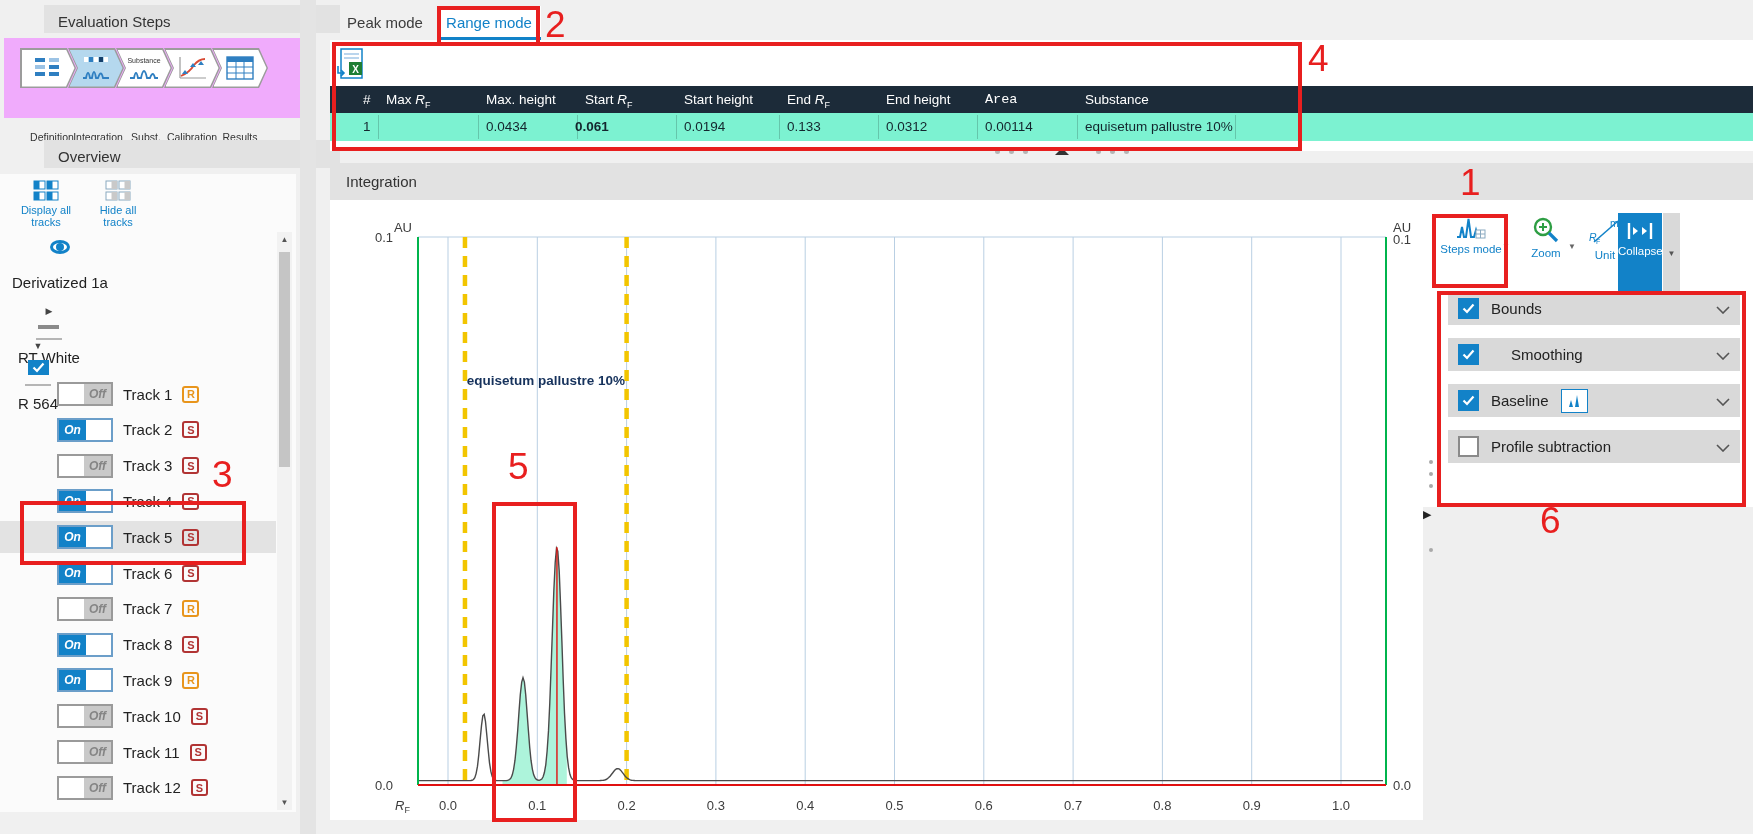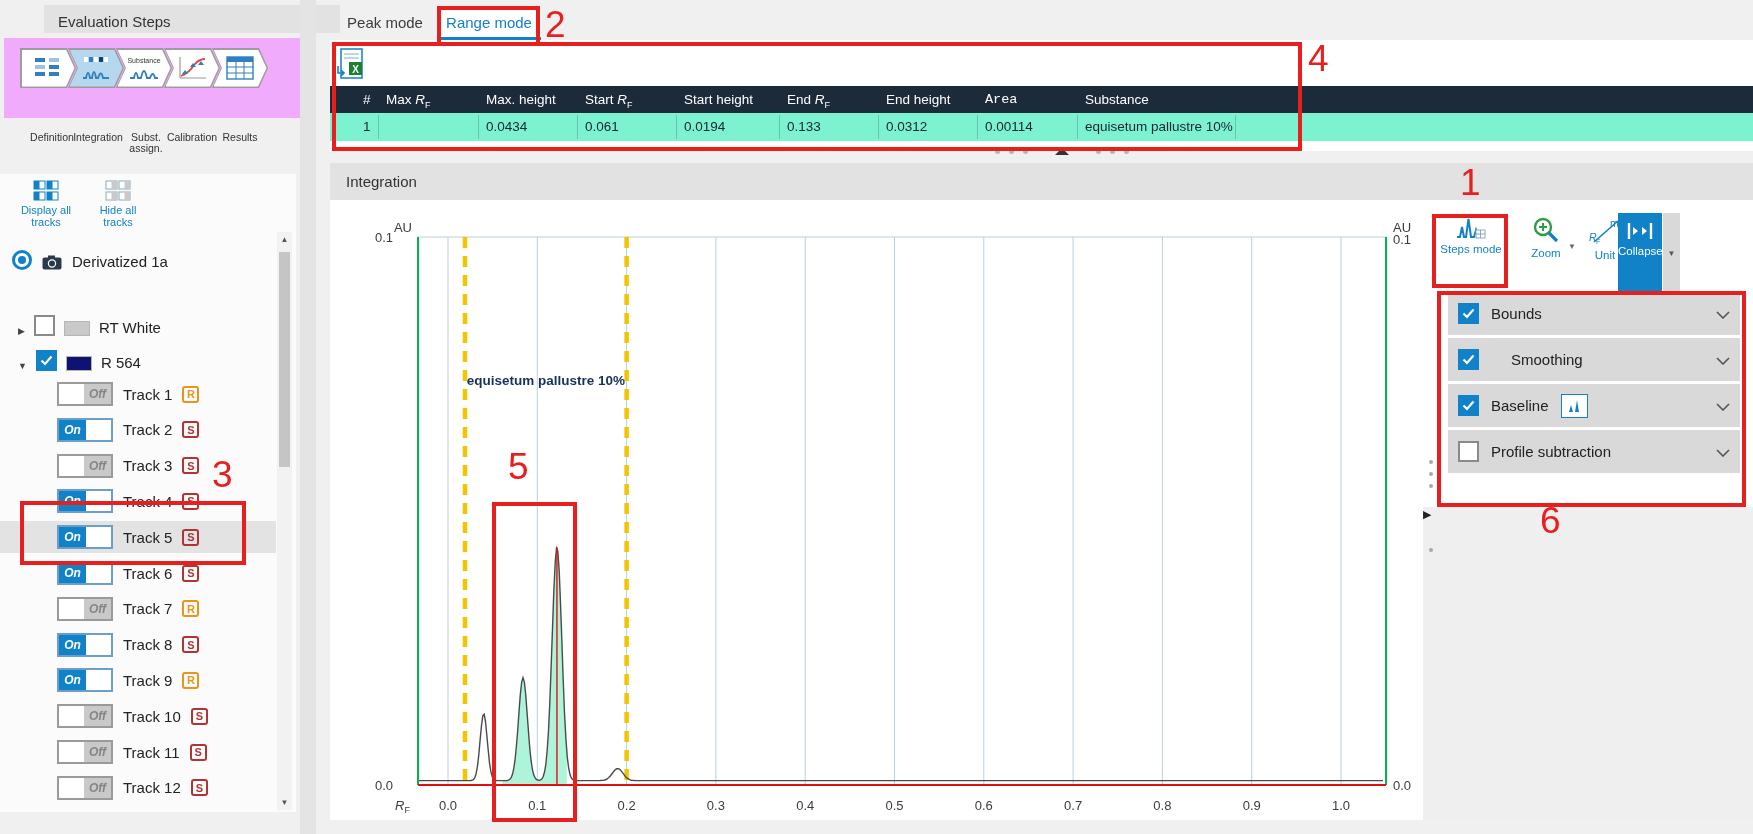--- a/index.html
+++ b/index.html
@@ -20,21 +20,21 @@
   .chev.active .chev-in{background:#b5d8ee;}
   .step-label{position:absolute;top:94px;width:64px;text-align:center;font-size:10.5px;color:#333;line-height:11px;}
   .ov-body{position:absolute;left:0;top:174px;width:296px;height:638px;background:#fbfbfb;}
   .track-btn{position:absolute;top:6px;width:64px;text-align:center;color:#1282c8;font-size:11px;line-height:12px;cursor:pointer;}
   .track-btn svg{display:block;margin:0 auto 3px;}
   .caret{font-size:9px;color:#444;}
   .cb{width:21px;height:21px;border:2px solid #8a8a8a;background:#fff;box-sizing:border-box;
       display:inline-flex;align-items:center;justify-content:center;}
   .cb.checked{background:#1282c8;border-color:#1282c8;}
   .swatch{display:inline-block;width:26px;height:15px;border:1px solid #b5b5b5;box-sizing:border-box;}
-  .tree-row{position:absolute;display:flex;align-items:flex-end;font-size:15px;color:#222;height:30px;}
+  .tree-row{position:absolute;display:flex;align-items:center;font-size:15px;color:#222;height:30px;flex-direction:column;}
   .radio{width:20px;height:20px;border:3px solid #1282c8;border-radius:50%;background:#fff;
          display:inline-flex;align-items:center;justify-content:center;box-sizing:border-box;}
   .radio .dot{width:8px;height:8px;border-radius:50%;background:#1282c8;}
   .track-row{position:absolute;left:0;width:276px;height:32px;display:flex;align-items:center;
              padding-left:57px;box-sizing:border-box;gap:10px;font-size:15px;}
   .track-row.selected{background:#e3e3e3;}
   .tgl{width:56px;height:24px;border:2px solid #9a9a9a;background:#fff;box-sizing:border-box;
        display:flex;font-weight:bold;font-size:12px;flex:0 0 auto;}
   .tgl.on{border-color:#6b9ec9;}
   .tgl .seg{display:flex;align-items:center;justify-content:center;height:100%;box-sizing:border-box;font-style:italic;}
@@ -67,21 +67,21 @@
   .int-header{position:absolute;left:0;top:0;width:1423px;height:37px;background:#e2e2e2;
               font-size:15px;color:#333;line-height:37px;padding-left:16px;box-sizing:border-box;}
   .int-gray{position:absolute;left:1093px;top:344px;width:330px;height:313px;background:#efefef;}
   .tool-btn{position:absolute;top:52px;height:72px;text-align:center;color:#1282c8;font-size:11.5px;
             line-height:12px;cursor:pointer;}
   .tool-btn svg{display:block;margin:2px auto 4px;}
   .tool-btn .dd{position:absolute;right:-2px;top:26px;font-size:8px;color:#666;}
   .tool-btn.blue{background:#1282c8;color:#fff;}
   .dd-strip{position:absolute;top:50px;width:17px;height:82px;background:#d9d9d9;color:#555;
             font-size:8px;text-align:center;line-height:82px;cursor:pointer;}
-  .opt-row{position:absolute;left:1118px;width:292px;height:43px;background:#d9d9d9;display:flex;
+  .opt-row{position:absolute;left:1118px;width:292px;height:33px;background:#d9d9d9;display:flex;
            align-items:center;padding:0 10px;box-sizing:border-box;gap:12px;font-size:15px;color:#222;}
   .opt-row .chev-dn{margin-left:auto;}
   .baseline-ico{width:27px;height:24px;background:#fff;border:1.5px solid #1282c8;display:inline-flex;
                 align-items:center;justify-content:center;box-sizing:border-box;}
   
   .ann-box{position:absolute;border:4px solid #e81f1f;box-sizing:border-box;pointer-events:none;}
   .ann-digit{position:absolute;color:#e02020;font-size:37px;font-weight:500;pointer-events:none;}
 </style>
 </head>
 <body>
@@ -158,20 +158,23 @@
           </div>
         </div>
     </div>
     <span class="step-label" style="left:16px;">Definition</span>
     <span class="step-label" style="left:62px;">Integration</span>
     <span class="step-label" style="left:110px;">Subst. assign.</span>
     <span class="step-label" style="left:156px;">Calibration</span>
     <span class="step-label" style="left:204px;">Results</span>
   </div>
 
+  <div class="panel-header" style="top:140px;">
+    <span>Overview</span>
+  </div>
   <div class="ov-body">
     <div class="track-btn" style="left:14px;">
       <svg width="26" height="21" viewBox="0 0 26 21">
         <g stroke="#1282c8" stroke-width="1" fill="#fff">
           <rect x="1" y="1" width="11" height="8"></rect>
             <rect x="14" y="1" width="11" height="8"></rect>
           <rect x="1" y="12" width="11" height="8"></rect>
             <rect x="14" y="12" width="11" height="8"></rect>
           </g>
         <g fill="#1282c8">
@@ -375,21 +378,21 @@
         <span class="pt-cell" style="left: 354px;">Start height</span>
         <span class="pt-cell" style="left: 457px;">End <span class="rf"><i>R</i><sub>F</sub></span></span>
         <span class="pt-cell" style="left: 556px;">End height</span>
         <span class="pt-cell" style="left: 655px; font-family: Liberation Mono, monospace;">Area</span>
         <span class="pt-cell" style="left: 755px;">Substance</span>
       </div>
     <div class="pt-row" id="peak-table-row">
         <span class="pt-cell" style="left: 33px; line-height: 28px;">1</span>
         <span class="pt-cell" style="left: 56px; line-height: 28px; margin-top: 41px;">0.122</span>
         <span class="pt-cell" style="left: 156px; line-height: 28px;">0.0434</span>
-        <span class="pt-cell" style="left: 255px; line-height: 28px;">0.061</span>
+        <span class="pt-cell" style="left: 245px; line-height: 28px; font-weight: bold;">0.061</span>
         <span class="pt-cell" style="left: 354px; line-height: 28px;">0.0194</span>
         <span class="pt-cell" style="left: 457px; line-height: 28px;">0.133</span>
         <span class="pt-cell" style="left: 556px; line-height: 28px;">0.0312</span>
         <span class="pt-cell" style="left: 655px; line-height: 28px;">0.00114</span>
         <span class="pt-cell" style="left: 755px; line-height: 28px;">equisetum pallustre 10%</span>
         <span class="pt-sep" style="left: 48px;"></span>
         <span class="pt-sep" style="left: 148px;"></span>
         <span class="pt-sep" style="left: 247px;"></span>
         <span class="pt-sep" style="left: 346px;"></span>
         <span class="pt-sep" style="left: 449px;"></span>

